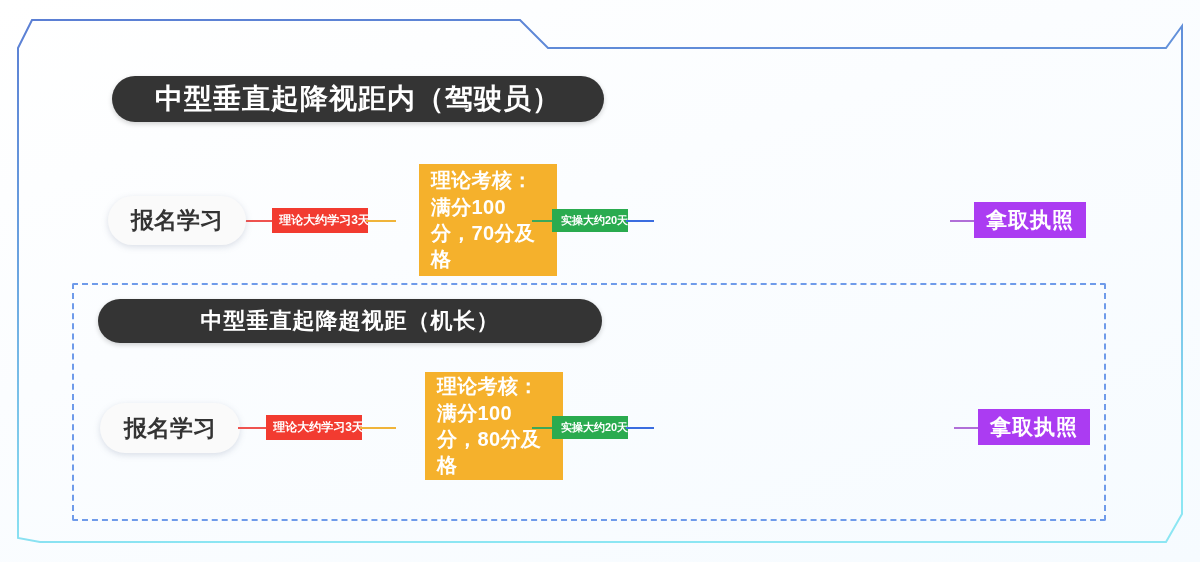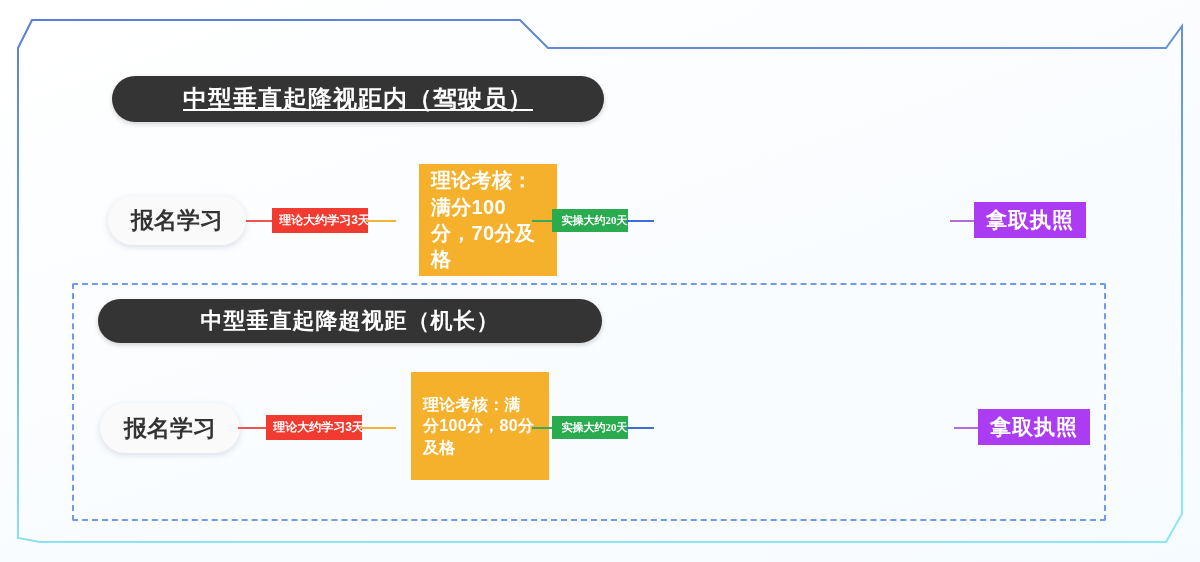--- a/index.html
+++ b/index.html
@@ -96,21 +96,21 @@
     display: flex;
     align-items: center;
     justify-content: center;
     color: #ffffff;
     font-weight: bold;
     white-space: nowrap;
     box-sizing: border-box;
     padding-left: 9px;
   }
   .chip-red   { background: #f23b30; }
-  .chip-green { background: #2aab4f; font-family: Liberation Serif, serif; }
+  .chip-green { background: #2aab4f; }
 </style>
 </head>
 <body>
 
 <div id="canvas">
 
   <svg class="frame-svg" viewBox="0 0 1200 562">
     <defs>
       <linearGradient id="frameGrad" x1="0" y1="0" x2="0.2" y2="1">
         <stop offset="0%" stop-color="#5b7fd4"></stop>
@@ -130,21 +130,21 @@
              L 520 20
              L 548 48
              L 1166 48
              L 1182 26
              L 1182 514
              L 1166 542
              L 40 542
              Z" fill="none" stroke="url(#frameGrad)" stroke-width="2"></path>
   </svg>
 
-  <div class="title-pill" style="left:112px; top:76px; width:492px; height:46px; font-size:24px;text-decoration:underline;">中型垂直起降视距内（驾驶员）</div>
+  <div class="title-pill" style="left:112px; top:76px; width:492px; height:46px; font-size:28px;">中型垂直起降视距内（驾驶员）</div>
 
   <div class="conn" style="left:244px; top:220px; width:30px; background:#ef5350;"></div>
 
   <div class="conn-chip chip-red" style="left:272px; top:208px; width:96px; height:25px; font-size:12px;">理论大约学习3天</div>
 
   <div class="conn" style="left:366px; top:220px; width:30px; background:#f0b43a;"></div>
 
   <div class="start-pill" style="left:108px; top:196px; width:138px; height:49px; font-size:23px;">报名学习</div>
 
   <div class="node-box node-orange" style="left:394px; top:164px; width:138px; height:112px; font-size:20px;">理论考核：满分100分，70分及格</div>
@@ -165,21 +165,21 @@
   <div class="title-pill" style="left:98px; top:299px; width:504px; height:44px; font-size:22px;">中型垂直起降超视距（机长）</div>
 
   <div class="start-pill" style="left:100px; top:403px; width:140px; height:50px; font-size:23px;">报名学习</div>
 
   <div class="conn" style="left:238px; top:427px; width:30px; background:#ef5350;"></div>
 
   <div class="conn-chip chip-red" style="left:266px; top:415px; width:96px; height:25px; font-size:12px;">理论大约学习3天</div>
 
   <div class="conn" style="left:360px; top:427px; width:36px; background:#f0b43a;"></div>
 
-  <div class="node-box node-orange" style="left:386px; top:372px; width:138px; height:108px; font-size:16px;">理论考核：满分100分，80分及格</div>
+  <div class="node-box node-orange" style="left:400px; top:372px; width:138px; height:108px; font-size:20px;">理论考核：满分100分，80分及格</div>
 
   <div class="conn" style="left:532px; top:427px; width:22px; background:#3aa85a;"></div>
 
   <div class="conn-chip chip-green" style="left:552px; top:416px; width:76px; height:23px; font-size:11px;">实操大约20天</div>
 
   <div class="conn" style="left:626px; top:427px; width:28px; background:#3b6de0;"></div>
 
 
   <div class="conn" style="left:954px; top:427px; width:24px; background:#b06fd8;"></div>
 

